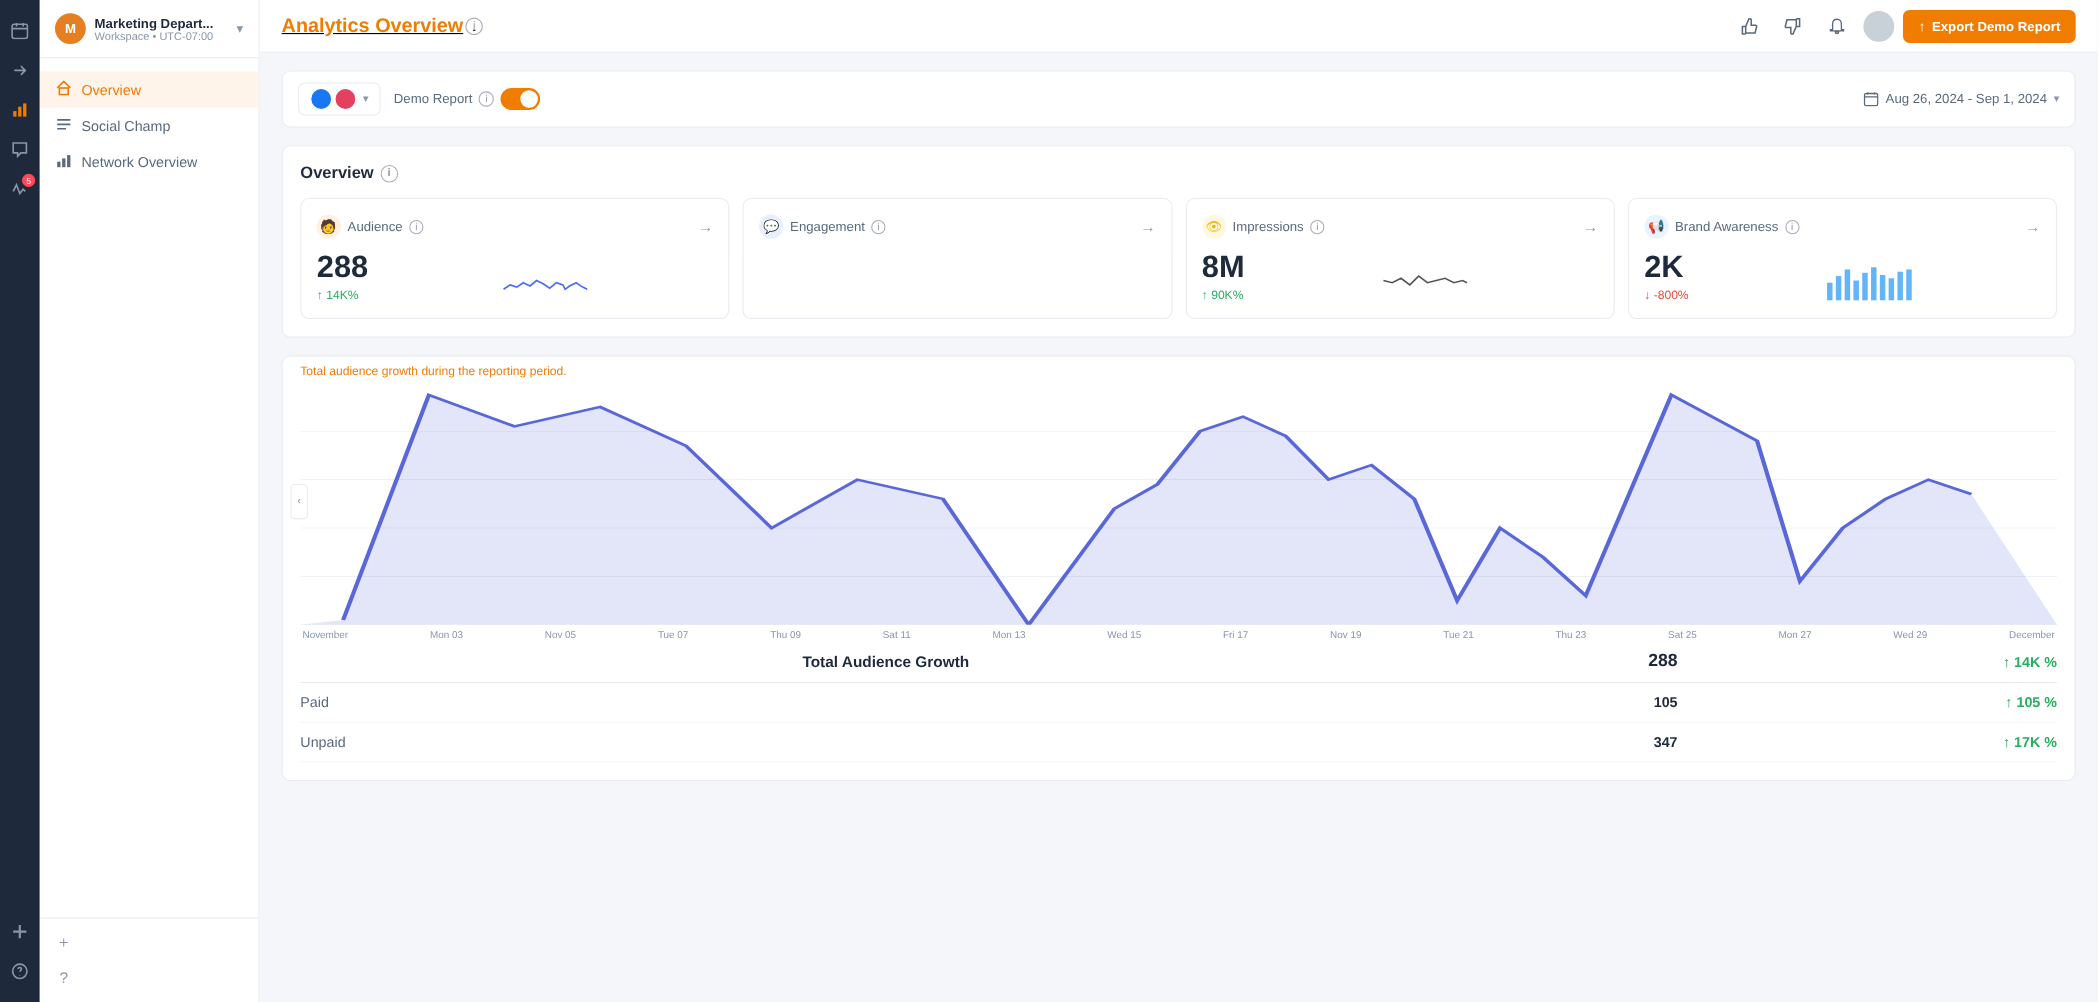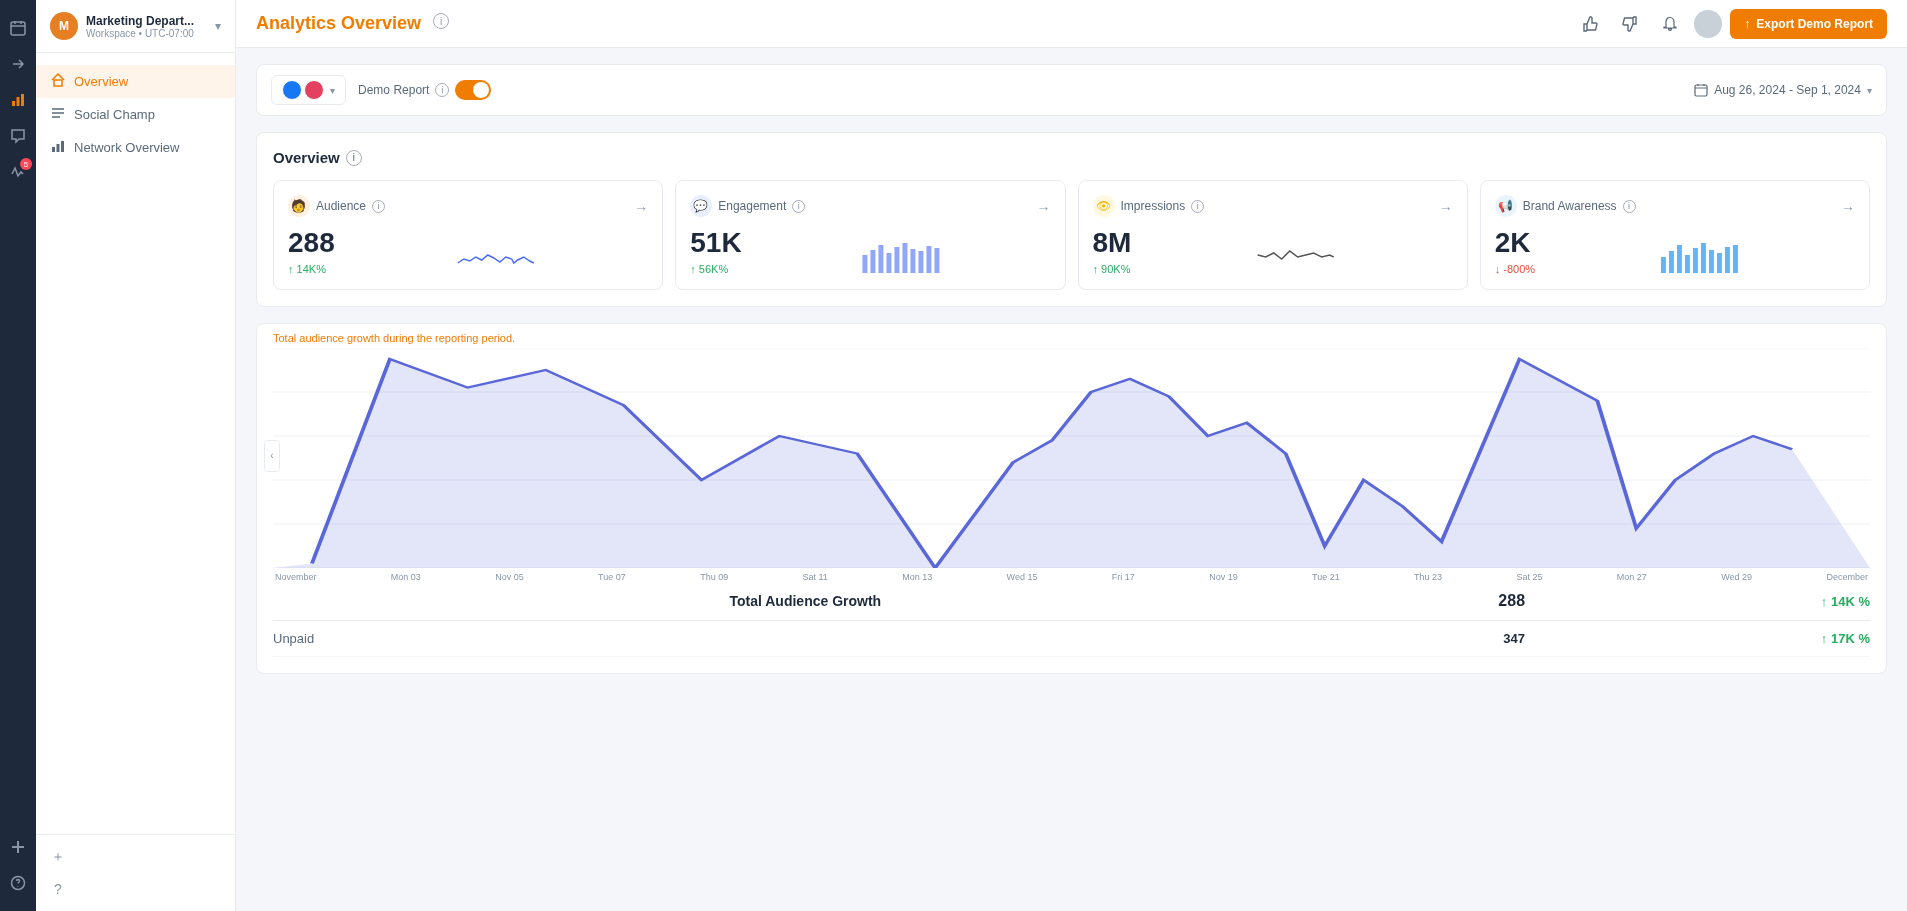--- a/index.html
+++ b/index.html
@@ -166,21 +166,23 @@
       background: #fff;
       border-bottom: 1px solid #e8ecf0;
       display: flex;
       align-items: center;
       padding: 0 20px;
       justify-content: space-between;
       flex-shrink: 0;
     }
     .page-title-area {
       display: flex;
-      gap: 12px;
+      align-items: center;
+      gap: 2px;
+      text-decoration: underline;
     }
     .page-title {
       font-size: 18px;
       font-weight: 600;
       color: #f07c00;
     }
     .info-icon {
       width: 16px;
       height: 16px;
       border: 1.5px solid #aab;
@@ -592,40 +594,20 @@
         </div>
 
         <div class="metric-card">
           <div class="metric-header">
             <div class="metric-title-area">
               <div class="metric-icon engagement">💬</div>
               <span class="metric-title">Engagement</span>
               <div class="info-icon" style="width:13px;height:13px;font-size:9px;">i</div>
             </div>
             <span class="metric-arrow">→</span>
-          </div>
-          <div class="metric-body">
-            <div>
-              <div class="metric-value">51K</div>
-              <div class="metric-change positive">↑ 56K%</div>
-            </div>
-            <div class="metric-chart">
-              <svg viewBox="0 0 80 40" class="chart-svg">
-                <rect x="2" y="20" width="5" height="18" fill="#4a6cf7" opacity="0.6"></rect>
-                <rect x="10" y="15" width="5" height="23" fill="#4a6cf7" opacity="0.6"></rect>
-                <rect x="18" y="10" width="5" height="28" fill="#4a6cf7" opacity="0.6"></rect>
-                <rect x="26" y="18" width="5" height="20" fill="#4a6cf7" opacity="0.6"></rect>
-                <rect x="34" y="12" width="5" height="26" fill="#4a6cf7" opacity="0.6"></rect>
-                <rect x="42" y="8" width="5" height="30" fill="#4a6cf7" opacity="0.6"></rect>
-                <rect x="50" y="14" width="5" height="24" fill="#4a6cf7" opacity="0.6"></rect>
-                <rect x="58" y="16" width="5" height="22" fill="#4a6cf7" opacity="0.6"></rect>
-                <rect x="66" y="11" width="5" height="27" fill="#4a6cf7" opacity="0.6"></rect>
-                <rect x="74" y="13" width="5" height="25" fill="#4a6cf7" opacity="0.6"></rect>
-              </svg>
-            </div>
           </div>
         </div>
 
         <div class="metric-card">
           <div class="metric-header">
             <div class="metric-title-area">
               <div class="metric-icon impressions">👁</div>
               <span class="metric-title">Impressions</span>
               <div class="info-icon" style="width:13px;height:13px;font-size:9px;">i</div>
             </div>
@@ -727,20 +709,27 @@
       <table class="growth-table">
         <tbody>
             <tr class="header-row">
           <th>Total Audience Growth</th>
           <th class="value-col">288</th>
           <th class="change-col">
             <span class="change-positive">↑ 14K %</span>
           </th>
         </tr>
         <tr>
+          <td>Paid</td>
+          <td class="value-col">105</td>
+          <td class="change-col">
+            <span class="change-positive">↑ 105 %</span>
+          </td>
+        </tr>
+        <tr>
           <td>Unpaid</td>
           <td class="value-col">347</td>
           <td class="change-col">
             <span class="change-positive">↑ 17K %</span>
           </td>
         </tr>
       </tbody>
         </table>
     </div>
 

